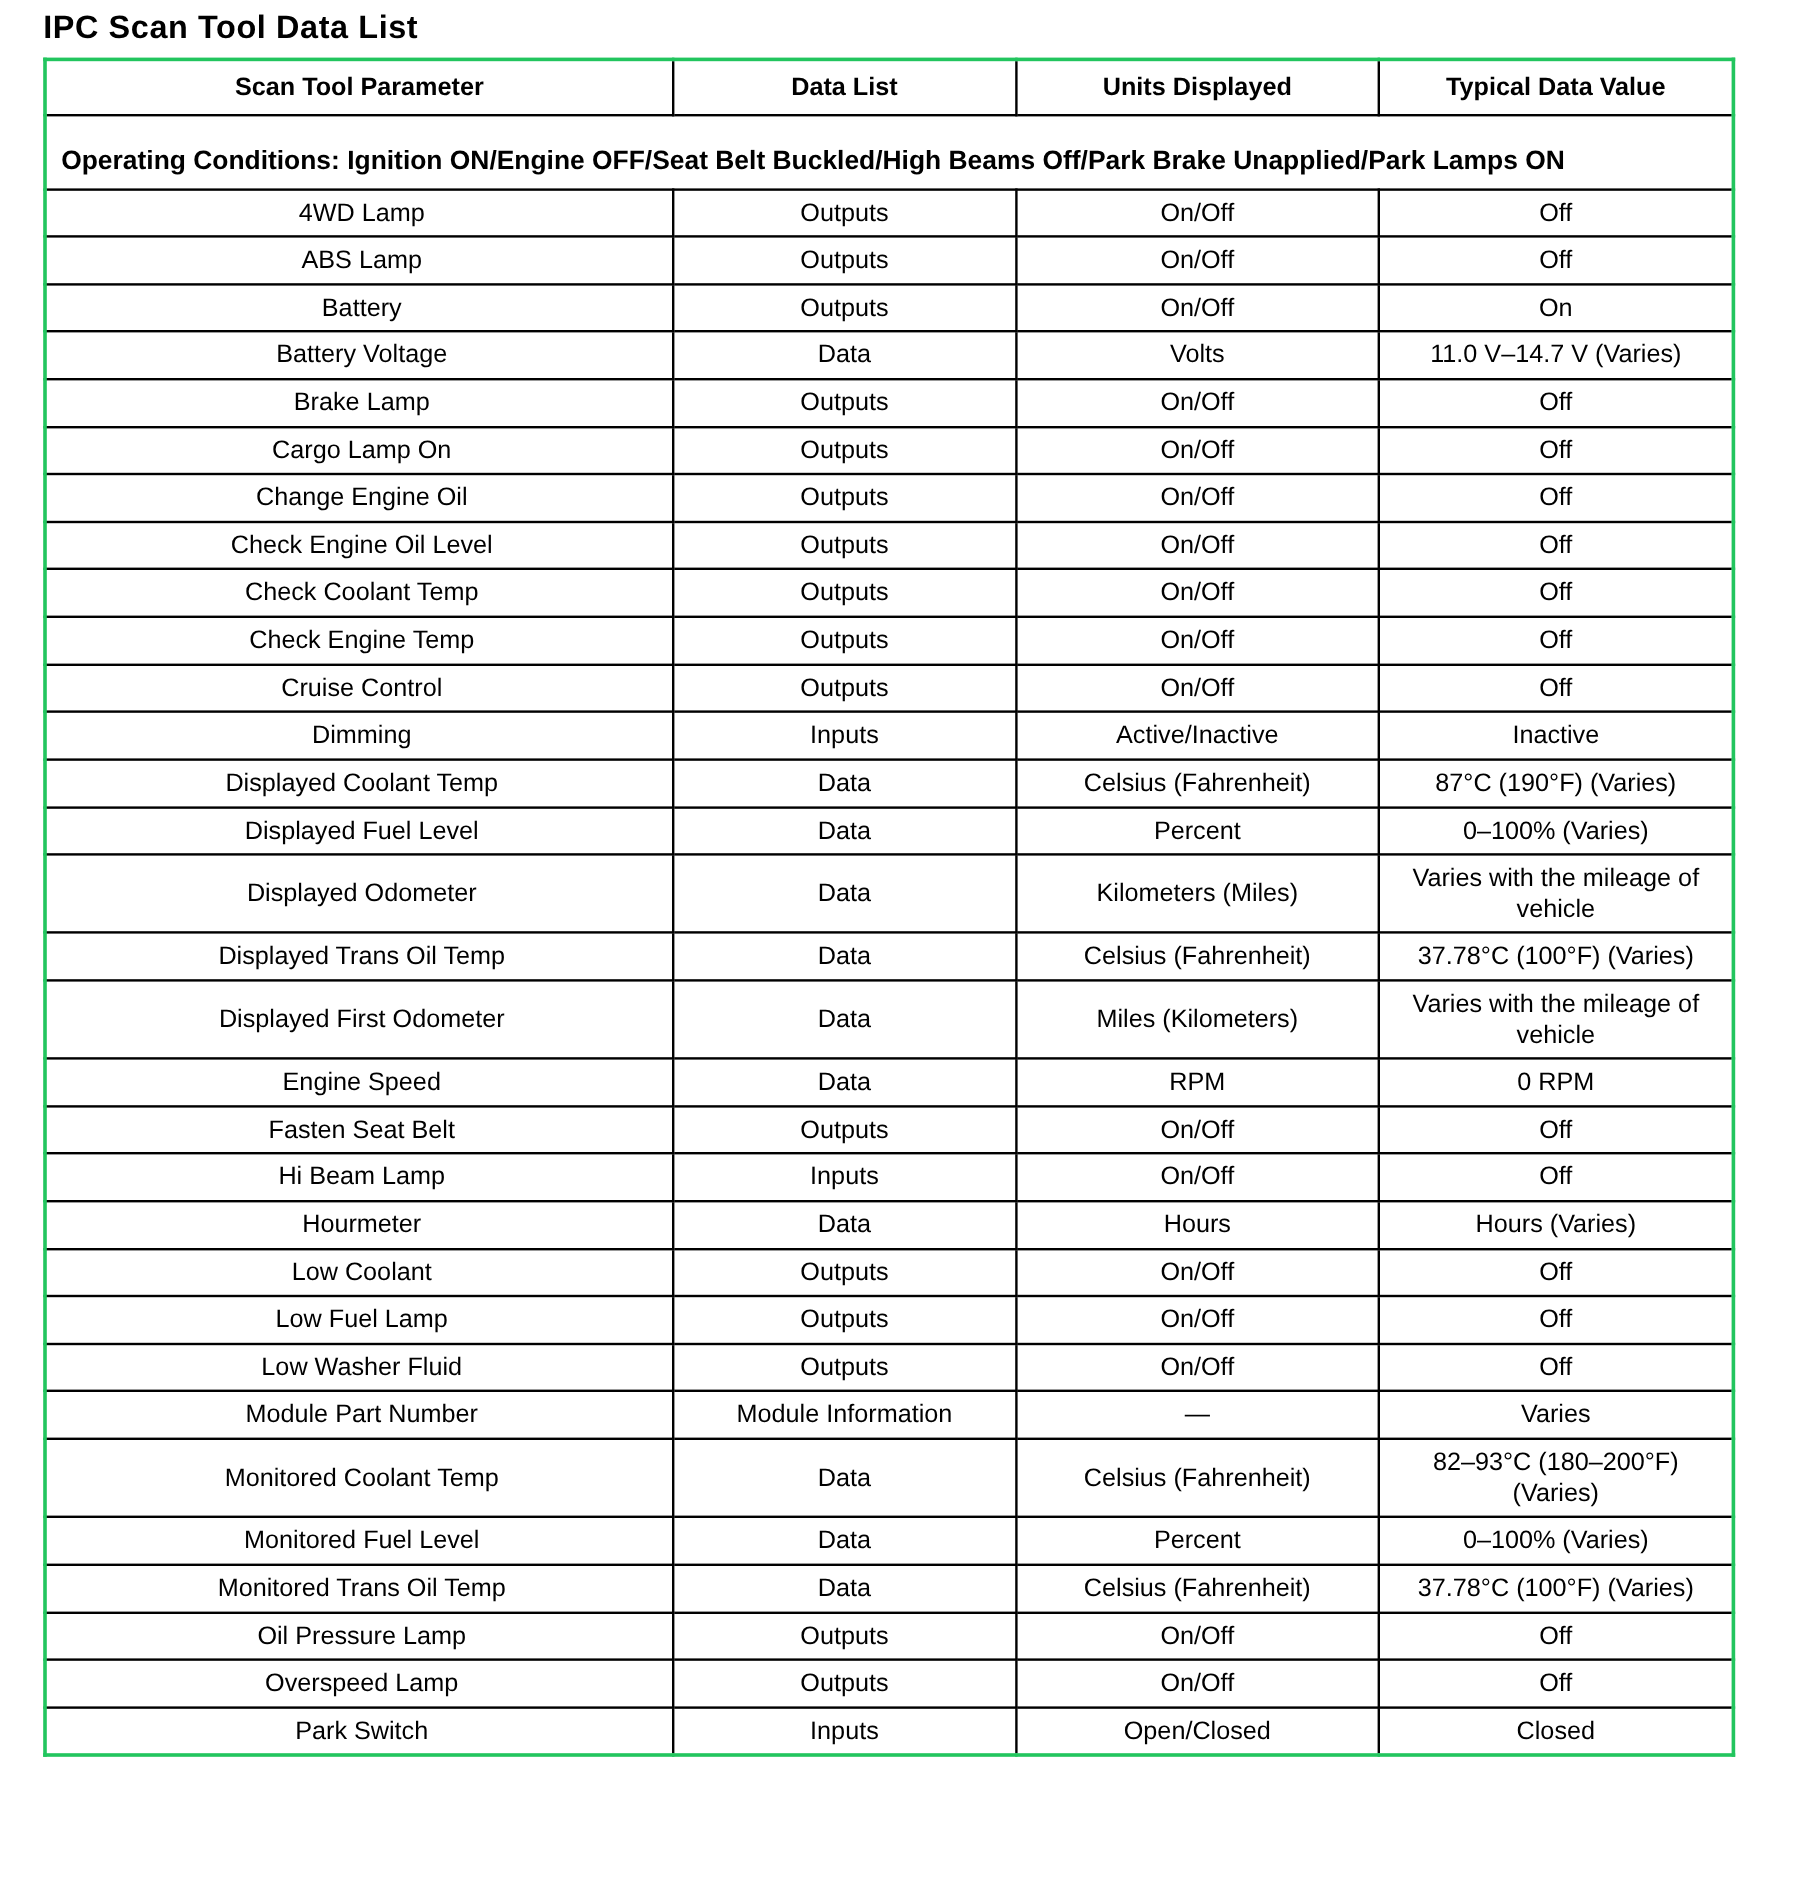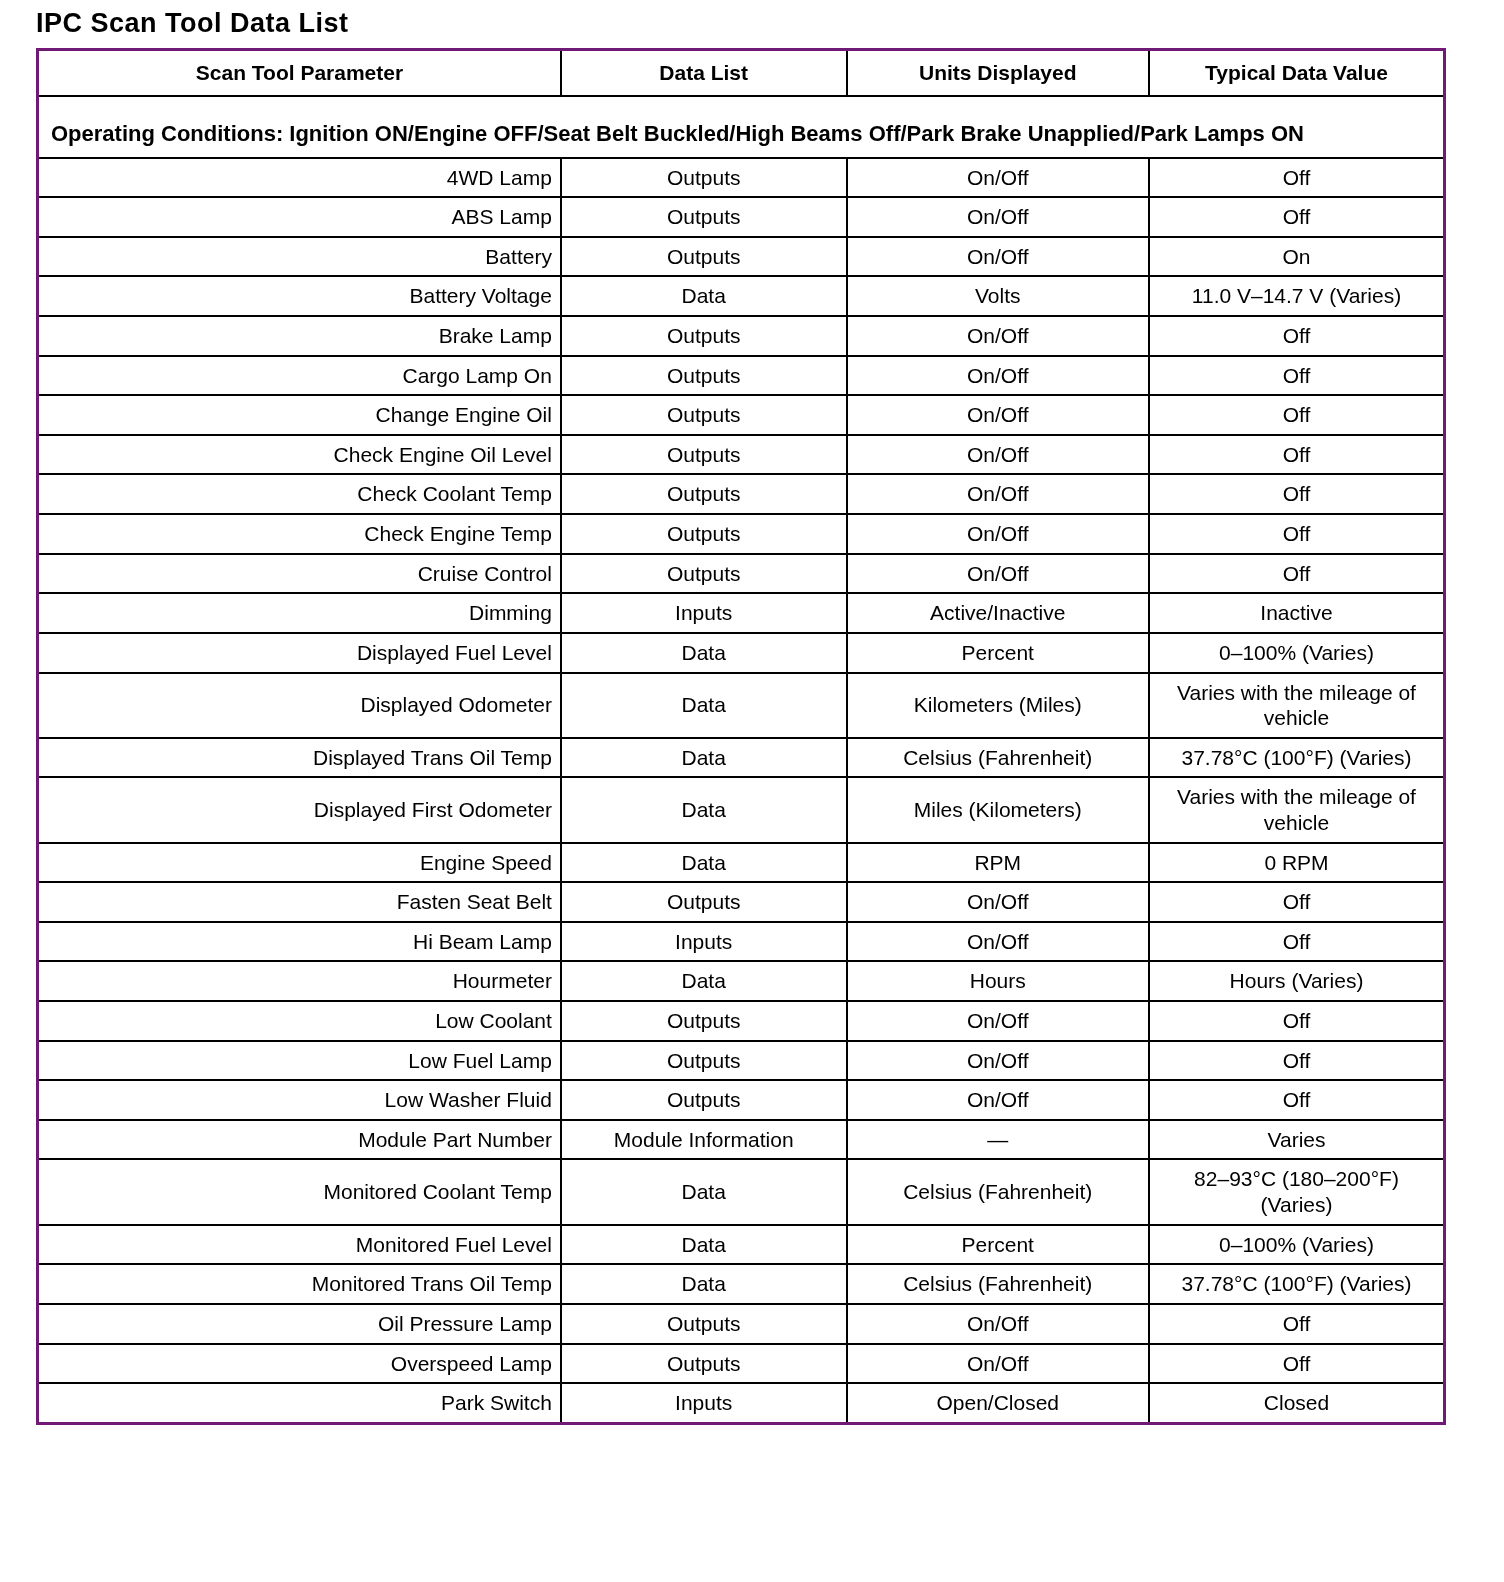--- a/index.html
+++ b/index.html
@@ -22,21 +22,21 @@
     text-align: left;
     font-size: 27px;
     font-weight: bold;
     letter-spacing: 0.5px;
   }
   table.data-table {
     border-collapse: collapse;
     table-layout: fixed;
     width: 1410px;
     margin: 9px 0 0 36px;
-    border: 3px solid #701a75;
+    border: 3px solid #22c55e;
   }
   th, td {
     border: 2px solid #000000;
     font-size: 21px;
     line-height: 1.22;
     vertical-align: middle;
     box-sizing: border-box;
     overflow-wrap: break-word;
   }
   th {
@@ -46,21 +46,21 @@
   }
   td.op-cell {
     font-weight: bold;
     text-align: left;
     font-size: 22px;
     padding: 24px 24px 8px 12px;
     height: 62px;
     vertical-align: top;
   }
   td.param {
-    text-align: right;
+    text-align: center;
     padding: 6px 8px 6px 12px;
     height: 38px;
   }
   td.center {
     text-align: center;
     padding: 6px 8px;
     height: 38px;
   }
 </style>
 </head>
@@ -157,20 +157,26 @@
           <td class="center">On/Off</td>
           <td class="center">Off</td>
         </tr>
         <tr>
           <td class="param">Dimming</td>
           <td class="center">Inputs</td>
           <td class="center">Active/Inactive</td>
           <td class="center">Inactive</td>
         </tr>
         <tr>
+          <td class="param">Displayed Coolant Temp</td>
+          <td class="center">Data</td>
+          <td class="center">Celsius (Fahrenheit)</td>
+          <td class="center">87°C (190°F) (Varies)</td>
+        </tr>
+        <tr>
           <td class="param">Displayed Fuel Level</td>
           <td class="center">Data</td>
           <td class="center">Percent</td>
           <td class="center">0–100% (Varies)</td>
         </tr>
         <tr>
           <td class="param">Displayed Odometer</td>
           <td class="center">Data</td>
           <td class="center">Kilometers (Miles)</td>
           <td class="center">Varies with the mileage of vehicle</td>

